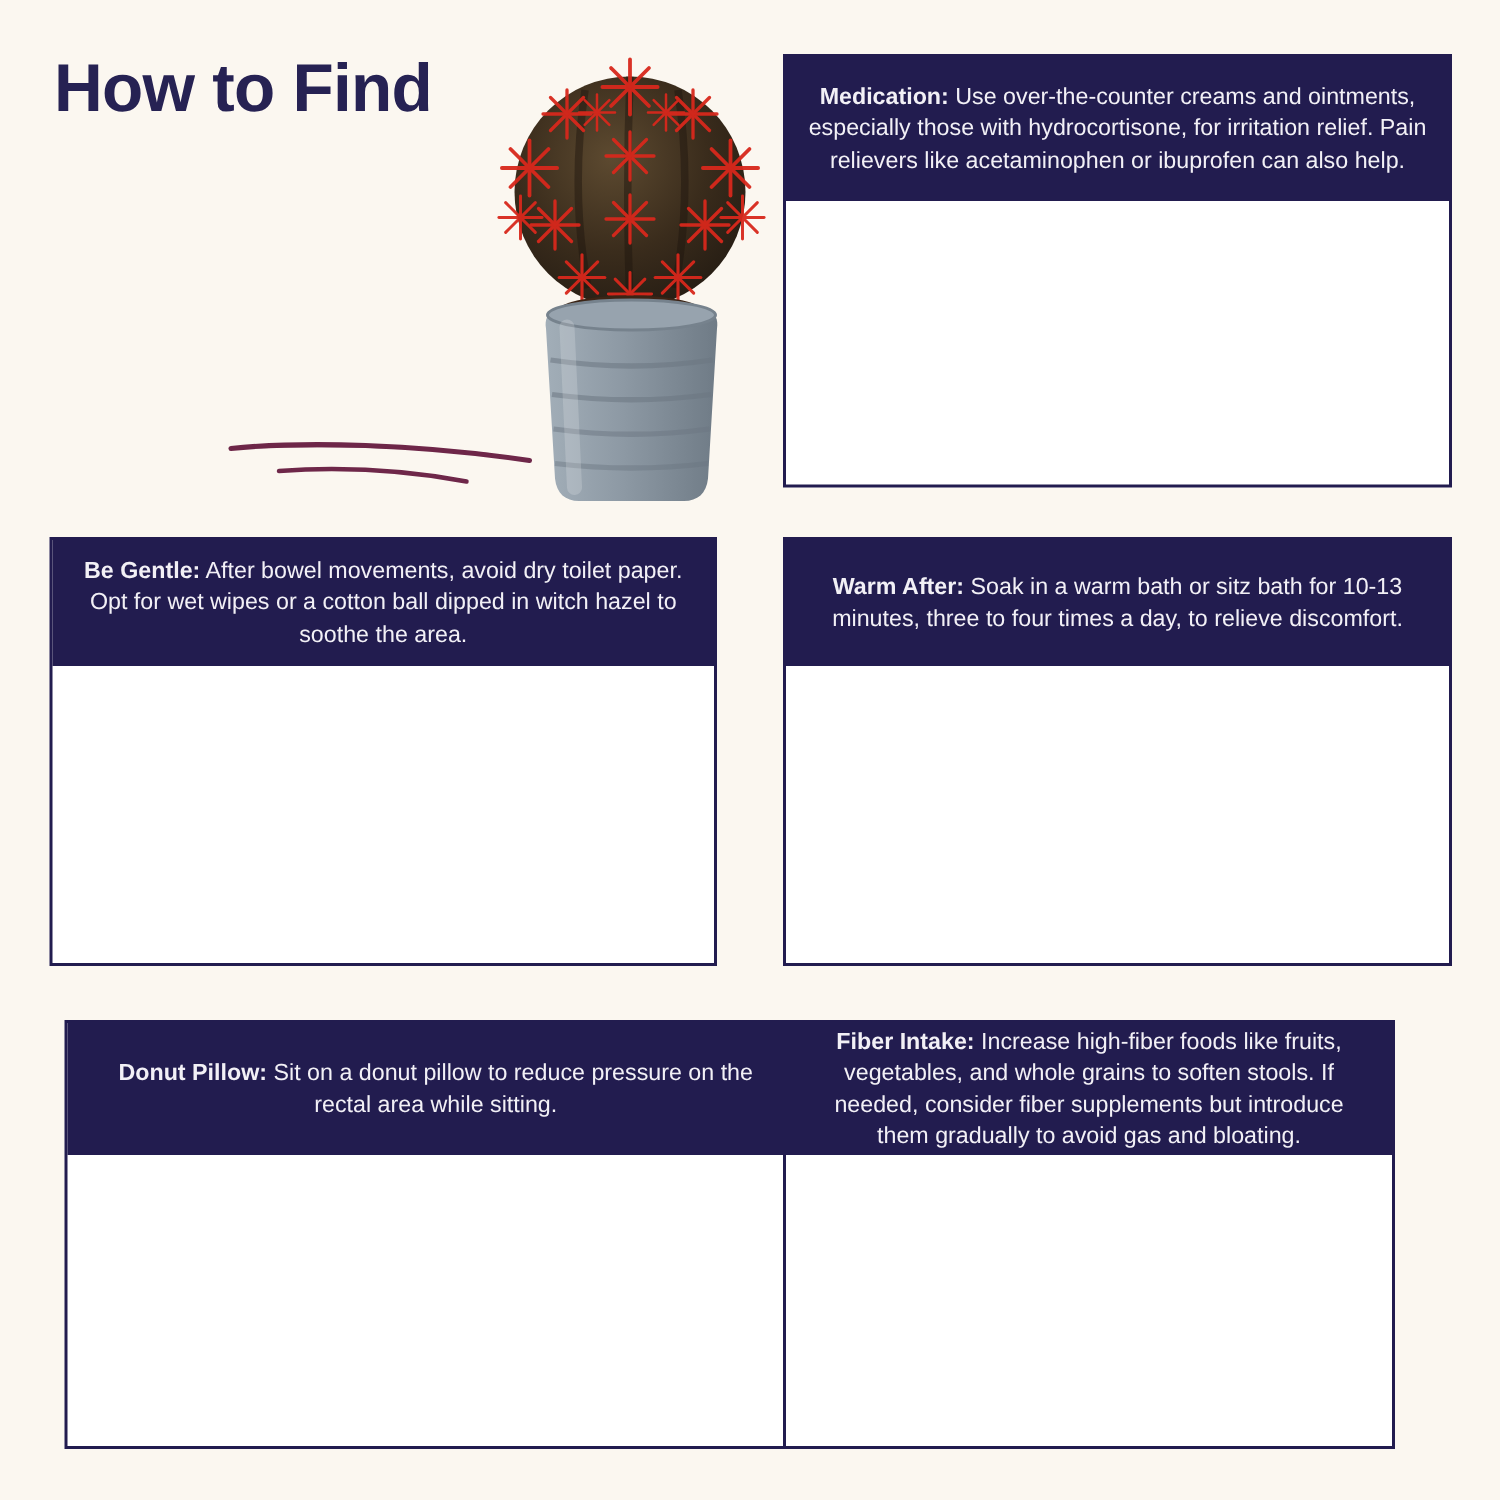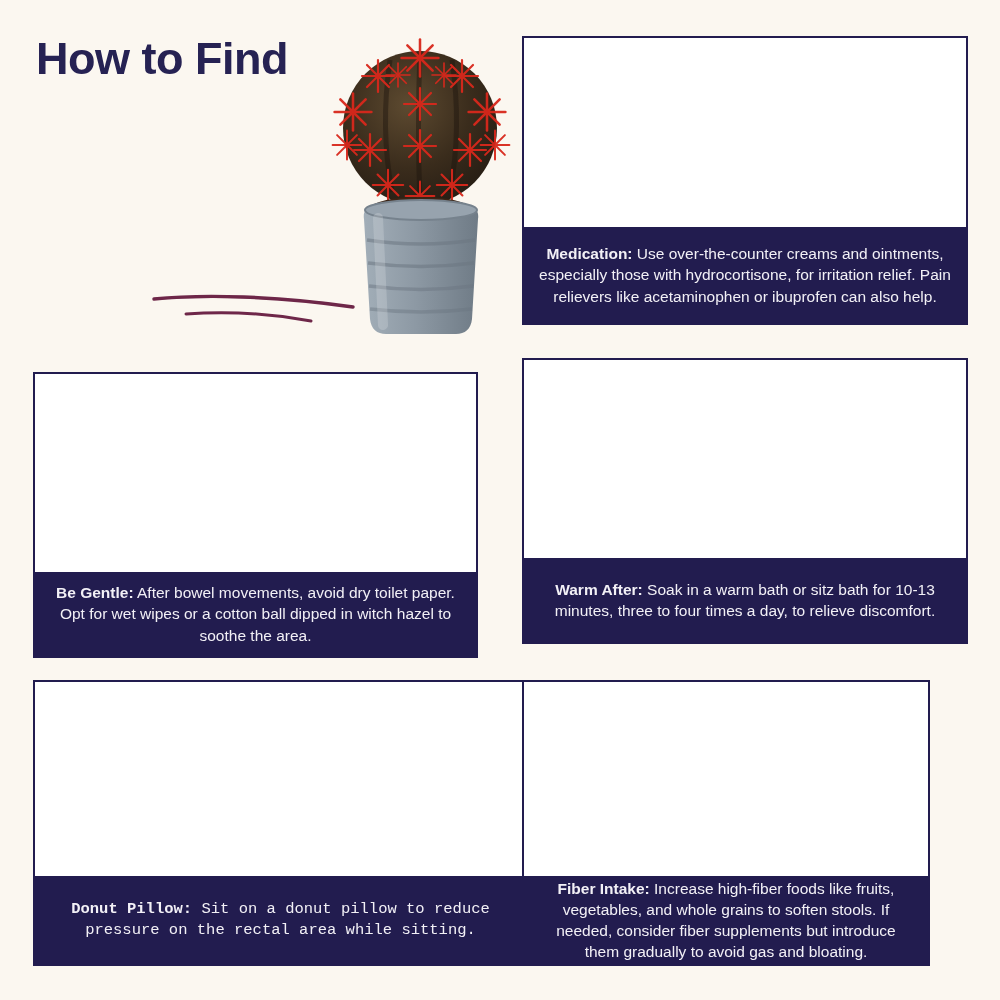--- a/index.html
+++ b/index.html
@@ -7,33 +7,33 @@
   .page{position:relative;width:1000px;height:1000px;background:#fbf7f0;overflow:hidden;padding-left:46px;}
 
   .title{position:absolute;left:36px;top:28px;width:320px;color:#262253;
          font-weight:bold;font-size:45px;line-height:1.36;letter-spacing:-0.5px;}
   .title div{white-space:nowrap;}
 
   .brush{position:absolute;left:148px;top:290px;width:215px;height:36px;}
   .cactus{position:absolute;left:320px;top:20px;width:202px;height:318px;}
 
   .card{position:absolute;border:2px solid #221c4f;background:#fff;
-        display:flex;flex-direction:column;box-sizing:border-box;align-items:center;}
+        display:flex;flex-direction:row;box-sizing:border-box;}
   .photo{flex:1;position:relative;overflow:hidden;background:#eee;}
   .photo svg{position:absolute;left:0;top:0;width:100%;height:100%;display:block;}
   .caption{background:#221c4f;color:#f2f0f6;text-align:center;
            padding:4px 15px;font-size:15.5px;line-height:1.37;
            display:flex;flex-direction:column;justify-content:center;box-sizing:border-box;}
   .caption .lead{font-weight:bold;}
   .cap-h1{height:96px;} .cap-h2{height:84px;} .cap-h3{height:88px;}
 
   #card-medication{left:522px;top:36px;width:446px;height:289px;}
-  #card-wipes{left:33px;top:372px;width:445px;height:286px;}
+  #card-wipes{left:33px;top:358px;width:445px;height:286px;}
   #card-bath{left:522px;top:358px;width:446px;height:286px;}
-  #card-donut{left:33px;top:680px;width:495px;height:286px;font-family:Liberation Mono, monospace;}
+  #card-donut{left:43px;top:680px;width:495px;height:286px;}
   #card-fiber{left:522px;top:680px;width:408px;height:286px;}
 </style>
 </head>
 <body>
 
 <div class="page">
 
   <div class="title">
     <div>How to Find</div>
   </div>

